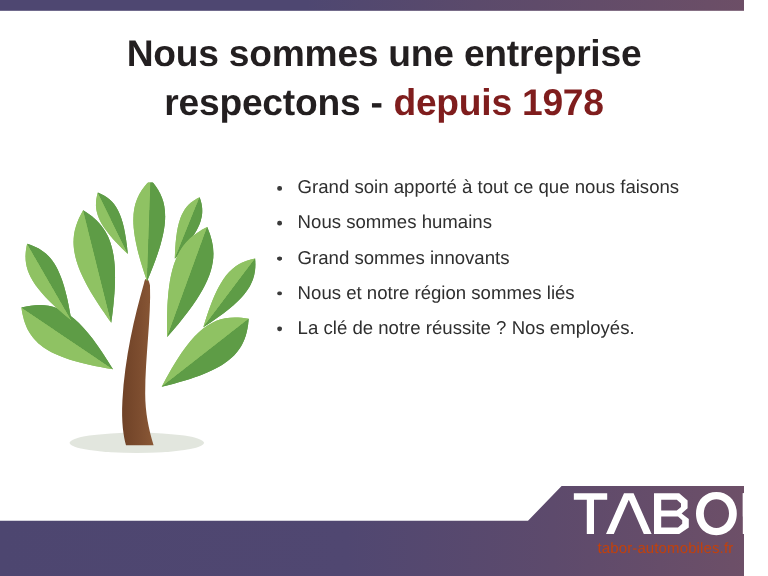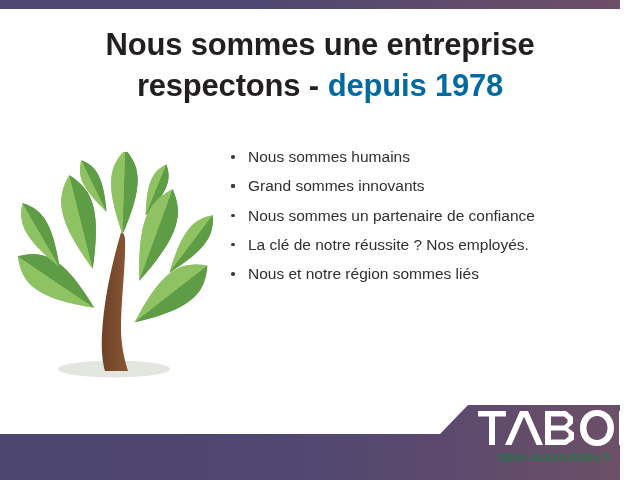--- a/index.html
+++ b/index.html
@@ -31,21 +31,21 @@
     top: 24px;
     left: 0;
     width: 640px;
     text-align: center;
     font-size: 31px;
     font-weight: bold;
     line-height: 1.33;
     color: #231f20;
     letter-spacing: -0.2px;
   }
-  .headline .accent { color: #0369a1; }
+  .headline .accent { color: #7f1d1d; }
   .headline .ln2-gap { display: inline-block; width: 9px; }
 
   
   .bullets {
     position: absolute;
     top: 148px;
     left: 228px;
     width: 400px;
     margin: 0;
     padding: 0;
@@ -98,21 +98,21 @@
     width: 160px;
     height: 62px;
   }
   .logo-mark { display: block; }
   .logo-tagline {
     position: absolute;
     left: 0;
     top: 41px;
     width: 153px;
     text-align: center;
-    color: #15803d;
+    color: #c2410c;
     font-size: 12.5px;
     letter-spacing: 0.1px;
     white-space: nowrap;
   }
 </style>
 </head>
 <body>
 
 <div id="slide">
 
@@ -193,26 +193,26 @@
           </g>
 
         <g transform="translate(163,142) rotate(52) scale(1.10,1.0)">
             <use href="#leafShape"></use>
           </g>
       </g>
     </svg>
   </div>
 
   <ul class="bullets">
+    <li><span class="dot"></span><span>Grand soin apporté à tout ce que nous faisons</span></li>
     <li><span class="dot"></span><span>Nous sommes humains</span></li>
     <li><span class="dot"></span></li>
     <li><span class="dot"></span><span>Grand sommes innovants</span></li>
-    <li><span class="dot"></span><span>Nous sommes un partenaire de confiance</span></li>
+    <li><span class="dot"></span><span>Nous et notre région sommes liés</span></li>
     <li><span class="dot"></span><span>La clé de notre réussite ? Nos employés.</span></li>
-    <li><span class="dot"></span><span>Nous et notre région sommes liés</span></li>
   </ul>
 
   <div class="band">
     <svg width="640" height="80" viewBox="0 0 640 80" xmlns="http://www.w3.org/2000/svg">
       <defs>
         <linearGradient id="bandG" x1="0" y1="0" x2="1" y2="0">
           <stop offset="0%" stop-color="#4d4670"></stop>
           <stop offset="45%" stop-color="#504771"></stop>
           <stop offset="72%" stop-color="#5d4a6c"></stop>
           <stop offset="100%" stop-color="#6f5067"></stop>

